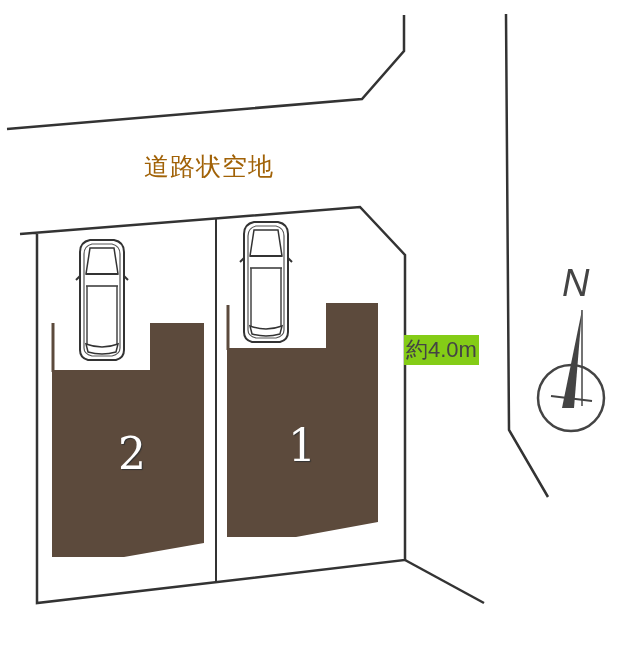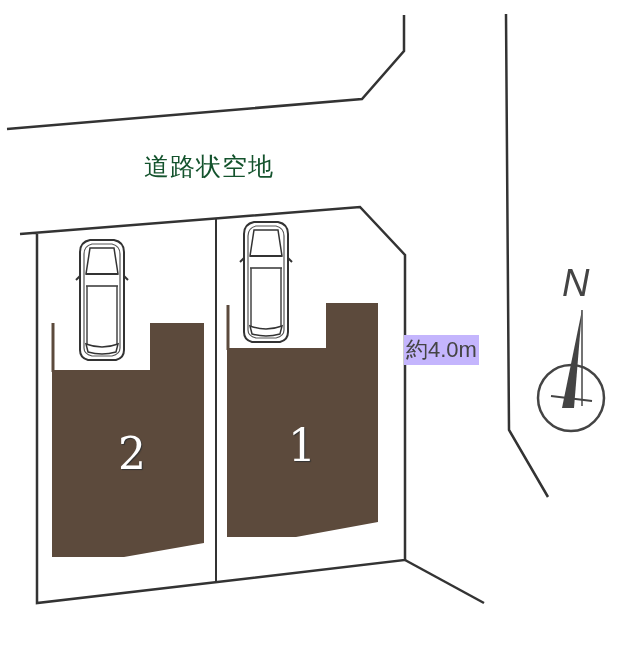--- a/index.html
+++ b/index.html
@@ -1,19 +1,19 @@
 <!DOCTYPE html>
 <html><head>
 <meta charset="utf-8">
 <style>
   html, body { margin: 0; padding: 0; background: #ffffff; }
   body { width: 620px; height: 650px; position: relative; overflow: hidden; font-family: "DejaVu Sans", sans-serif; }
   #plan { position: absolute; left: 0; top: 0; width: 620px; height: 650px; }
-  .road-label { position: absolute; left: 144px; top: 150px; font-size: 25px; color: #14532d; letter-spacing: 1px; font-family: "DejaVu Sans", sans-serif; }
-  .width-label { position: absolute; left: 404px; top: 335px; font-size: 22px; color: #444444; background: #c4b5fd; padding: 0 2px; font-family: "Liberation Sans", sans-serif; }
+  .road-label { position: absolute; left: 144px; top: 150px; font-size: 25px; color: #a16207; letter-spacing: 1px; font-family: "DejaVu Sans", sans-serif; }
+  .width-label { position: absolute; left: 404px; top: 335px; font-size: 22px; color: #444444; background: #84cc16; padding: 0 2px; font-family: "Liberation Sans", sans-serif; }
   .lot-number { position: absolute; font-family: "DejaVu Serif", serif; font-size: 44px; color: #ffffff; text-shadow: 1px 1px 1px #333; }
   .lot-number.n2 { left: 118px; top: 428px; }
   .lot-number.n1 { left: 288px; top: 420px; }
   .north-letter { position: absolute; left: 562px; top: 262px; font-size: 38px; color: #444444; font-family: "Liberation Sans", sans-serif; font-style: italic; }
 </style>
 </head>
 <body>
 
 <svg id="plan" viewBox="0 0 620 650" xmlns="http://www.w3.org/2000/svg">
   <defs>

